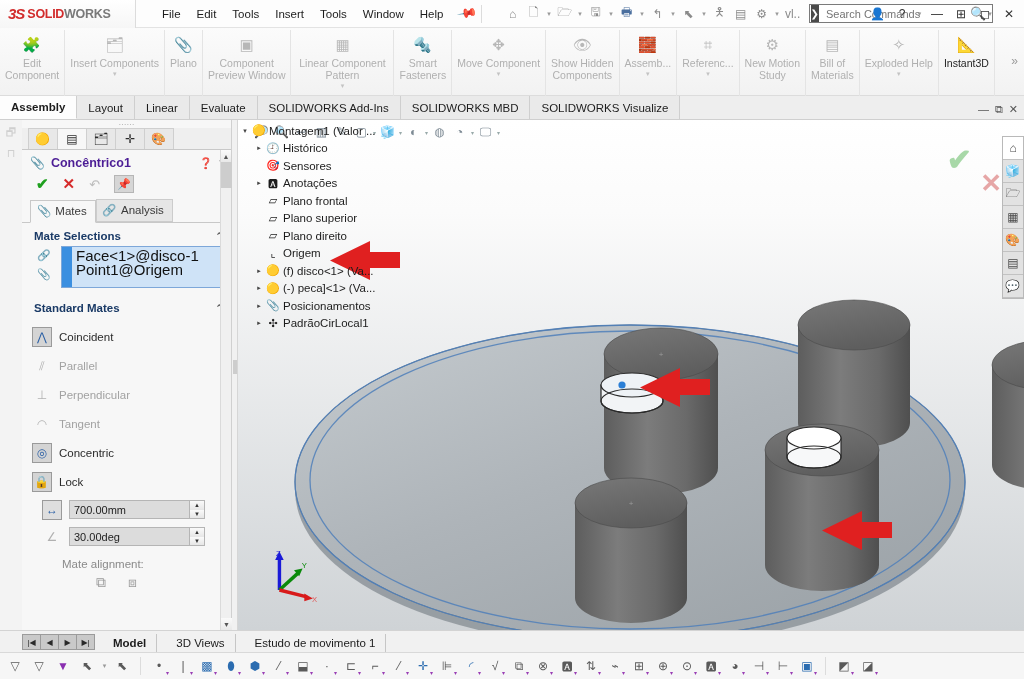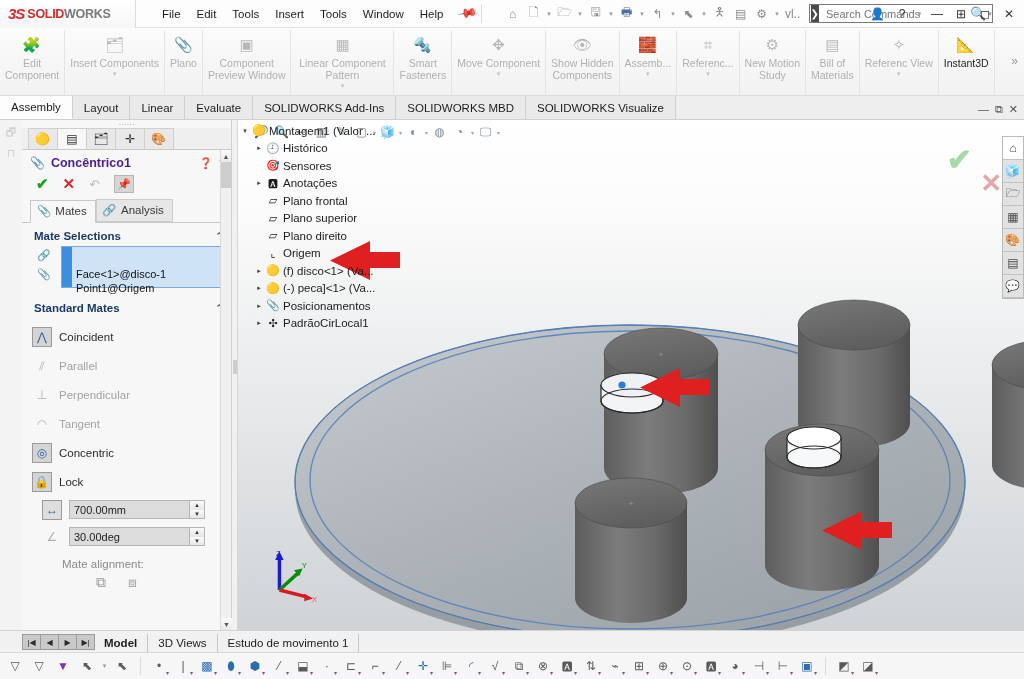--- a/index.html
+++ b/index.html
@@ -87,21 +87,21 @@
   .cmdtabs {
     position: absolute; left: 0; top: 96px; width: 1024px; height: 24px;
     background: #eeeeee; border-bottom: 1px solid #cfcfcf;
     display: flex; align-items: flex-end;
   }
   .ctab {
     height: 23px; padding: 0 11px; display: flex; align-items: center;
     font-size: 11.5px; color: #1c1c1c; border-right: 1px solid #cfcfcf;
     background: #eaeaea;
   }
-  .ctab.active { background: #fdfdfd; font-weight: normal; border-bottom: 1px solid #fdfdfd;}
+  .ctab.active { background: #fdfdfd; font-weight: bold; border-bottom: 1px solid #fdfdfd;}
   .cmdtabs .twin { margin-left: auto; display:flex; gap:6px; padding: 0 6px 3px 0; color:#555; font-size:11px;}
 
   
   .leftrail {
     position: absolute; left: 0; top: 120px; width: 22px; height: 510px;
     background: #f3f3f3;
   }
   .leftrail .ri { color:#cfcfcf; font-size:11px; text-align:center; padding-top:4px;}
 
   .panel {
@@ -148,21 +148,21 @@
     font-weight: bold; font-size: 11.5px; color: #1a3a66;
   }
   .sec-head .chev { margin-left: auto; color: #555; font-size: 9px; }
   .mate-sel-row { display: flex; padding: 0 8px 0 10px; gap: 5px; }
   .mate-sel-icons { width: 24px; display: flex; flex-direction: column; gap: 6px; align-items:center; padding-top: 3px;}
   .sel-box {
     flex: 1; border: 1px solid #7da7d9; background: #cfe3f7;
     display: flex; height: 42px;
   }
   .sel-box .stripe { width: 10px; background: #3b8fe0; }
-  .sel-box .slist { padding: 20px 4px; font-size: 11px; color: #111; line-height: 14px;}
+  .sel-box .slist { padding: 2px 4px; font-size: 15px; color: #111; line-height: 14px;}
   .smate-list { padding: 4px 0 0 10px; }
   .smate {
     display: flex; align-items: center; gap: 7px; height: 29px; font-size: 11.5px;
   }
   .smate .sicon-box {
     width: 20px; height: 20px; display: flex; align-items: center; justify-content: center;
     font-size: 12px;
   }
   .smate.on .sicon-box { border: 1px solid #9a9a9a; background: #d4d4d4; }
   .smate.dim { color: #a2a2a2; }
@@ -256,21 +256,21 @@
     display: flex; align-items: flex-end;
   }
   .navbtns { display: flex; margin-left: 22px; margin-bottom: 2px; }
   .navbtns div {
     width: 19px; height: 16px; border: 1px solid #9b9b9b; background: #c9c9c9;
     display: flex; align-items: center; justify-content: center; font-size: 8px; color: #2a2a2a;
     margin-right: -1px;
   }
   .btab {
     height: 18px; padding: 0 10px; display: flex; align-items: center;
-    font-size: 11.5px; border-right: 1px solid #c6c6c6; color: #1c1c1c;
+    font-size: 11.5px; border-right: 1px solid #c6c6c6; color: #1c1c1c; margin-left: 9px;
   }
   .btab.active { font-weight: bold; }
   .statusbar {
     position: absolute; left: 0; top: 652px; width: 1024px; height: 27px;
     background: #f6f6f6; border-top: 1px solid #d9d9d9;
     display: flex; align-items: center; gap: 2px; padding-left: 4px;
   }
   .sbi { width: 22px; height: 22px; display: flex; align-items: center; justify-content: center;
     font-size: 12px; color: #5a5a5a; position: relative;}
   .sbi .dd { position:absolute; right:1px; bottom:1px; font-size:6px; color:#9a3fb5;}
@@ -382,21 +382,21 @@
     <div class="rgrp">
       <div class="ricon">⚙</div>
       <div class="rlabel">New Motion<br>Study</div>
     </div>
     <div class="rgrp">
       <div class="ricon">▤</div>
       <div class="rlabel">Bill of<br>Materials</div>
     </div>
     <div class="rgrp">
       <div class="ricon">✧</div>
-      <div class="rlabel">Referenc View</div>
+      <div class="rlabel">Exploded Help</div>
       <div class="rcaret">▾</div>
     </div>
     <div class="rgrp enabled">
       <div class="ricon">📐</div>
       <div class="rlabel">Instant3D</div>
     </div>
     <div class="ribbon-chev">»</div>
   </div>
 
   <div class="cmdtabs">

